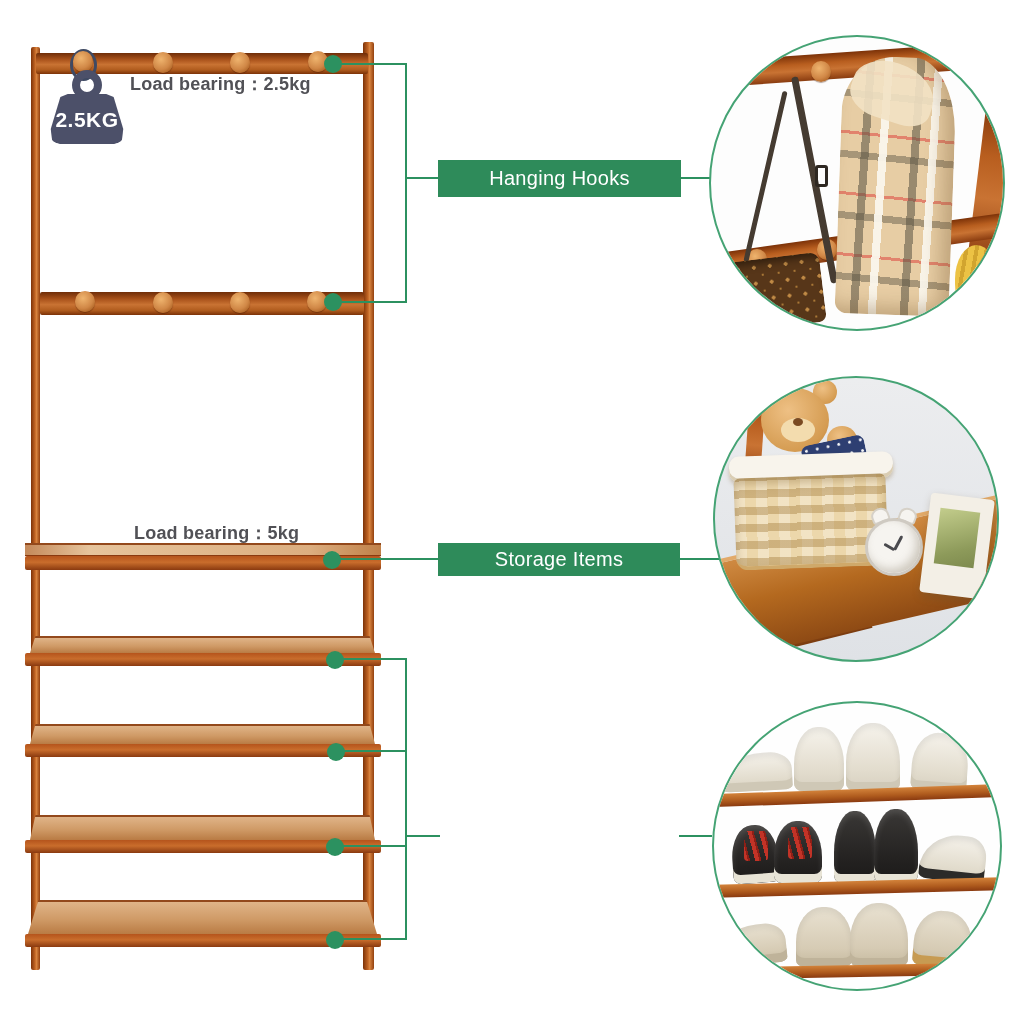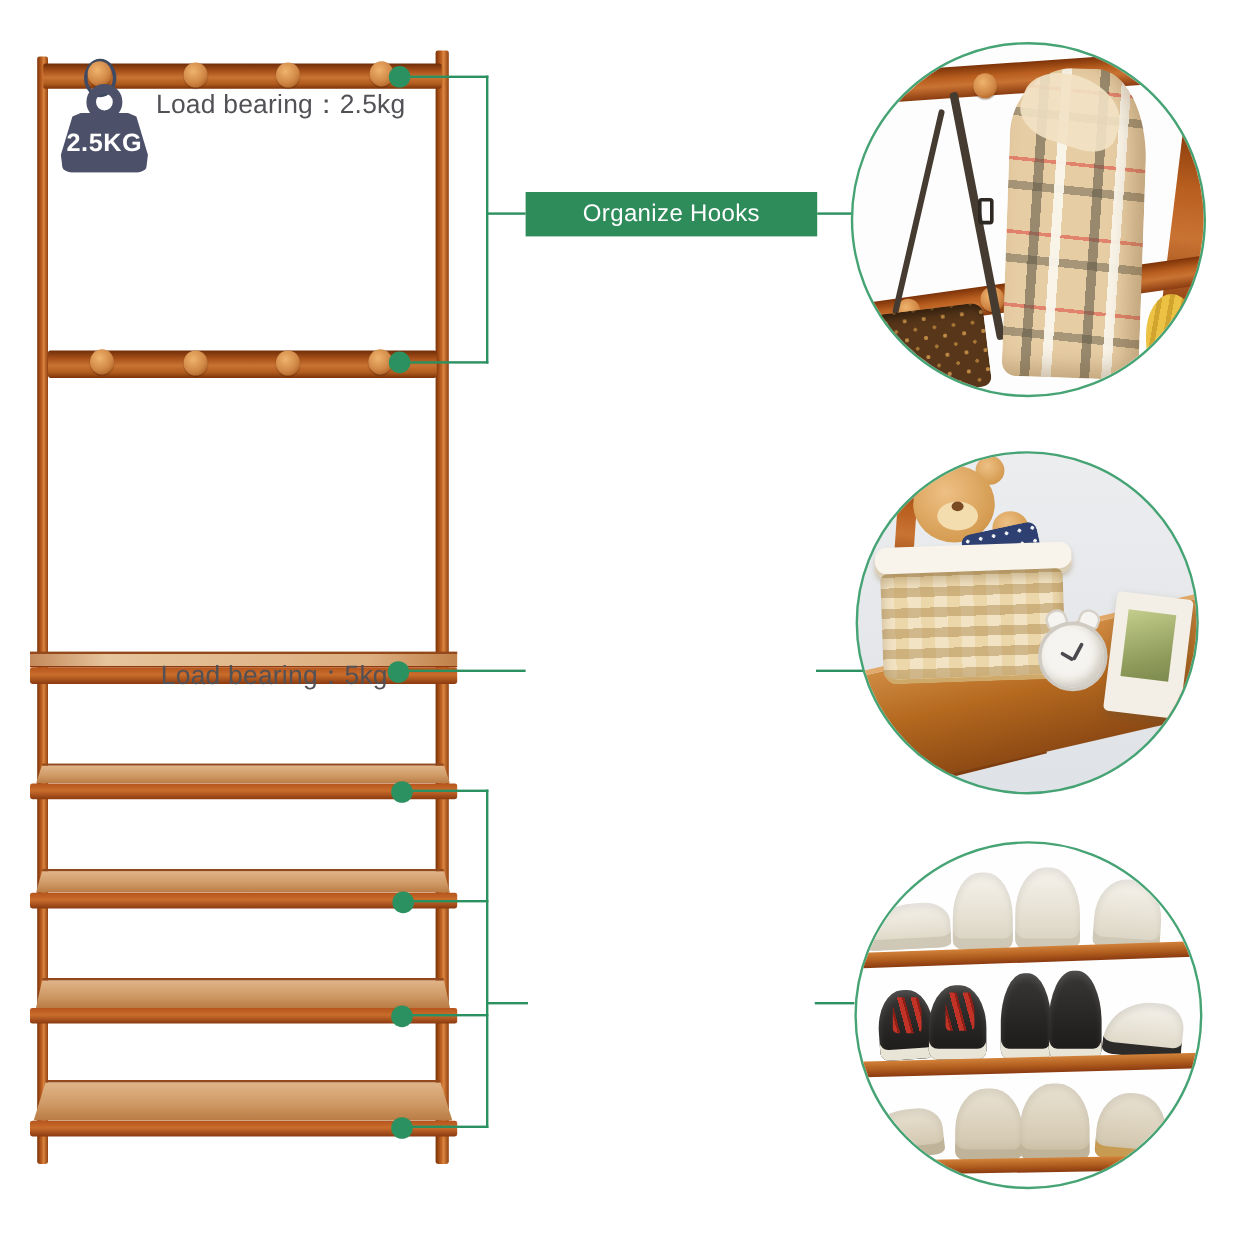--- a/index.html
+++ b/index.html
@@ -29,21 +29,21 @@
   .tabletop{position:absolute;background:linear-gradient(90deg,#c4895a,#e6c49c 18%,#dcae80 80%,#c08048);border-top:2px solid #93491c;border-bottom:1px solid #8a3a10;}
 
   
   .weight{position:absolute;}
   .weight .ring{position:absolute;border:8px solid var(--weight_slate);border-radius:50%;background:transparent;}
   .weight .wbody{position:absolute;background:var(--weight_slate);
      clip-path:polygon(24% 0,76% 0,86% 6%,99% 70%,97% 95%,88% 100%,12% 100%,3% 95%,1% 70%,14% 6%);
      border-radius:10px;}
   .weight .wlabel{position:absolute;width:100%;text-align:center;color:#fff;font-weight:bold;letter-spacing:.5px;}
 
-  .loadtext{position:absolute;color:var(--text_gray);font-size:22px;font-weight:normal;letter-spacing:.2px;}
+  .loadtext{position:absolute;color:var(--text_gray);font-size:18px;font-weight:bold;letter-spacing:.2px;}
 
   
   .gline{position:absolute;background:var(--line_green);}
   .gdot{position:absolute;width:18px;height:18px;border-radius:50%;background:var(--line_green);}
   .glabel{position:absolute;background:var(--label_green);color:#fff;display:flex;align-items:center;justify-content:center;
           font-size:20px;letter-spacing:.3px;}
 
   
   .pcircle{position:absolute;border-radius:50%;border:2px solid var(--circle_border_green);overflow:hidden;background:#fdfdfd;}
   .pcircle *{position:absolute;}
@@ -132,33 +132,34 @@
   <div class="surface" style="left:28px;top:900px;width:349px;height:34px;clip-path:polygon(3% 0,97% 0,100% 100%,0 100%);"></div>
   <div class="rail" style="left:25px;top:934px;width:356px;height:13px;"></div>
 
   <div class="weight" style="left:50px;top:70px;width:74px;height:74px;">
     <div class="ring" style="left:22px;top:0;width:30px;height:30px;"></div>
     <div class="wbody" style="left:0;top:24px;width:74px;height:50px;"></div>
     <div class="wlabel" style="top:38px;font-size:21px;">2.5KG</div>
   </div>
   <div class="loadtext" style="left:130px;top:72px;">Load bearing：2.5kg</div>
 
-  <div class="loadtext" style="left:134px;top:548px;">Load bearing：5kg</div>
+  <div class="loadtext" style="left:134px;top:521px;">Load bearing：5kg</div>
 
   <div class="gdot" style="left:324px;top:55px;"></div>
   <div class="gdot" style="left:324px;top:293px;"></div>
   <div class="gline" style="left:340px;top:63px;width:67px;height:2px;"></div>
   <div class="gline" style="left:341px;top:301px;width:66px;height:2px;"></div>
   <div class="gline" style="left:405px;top:63px;width:2px;height:240px;"></div>
   <div class="gline" style="left:406px;top:177px;width:32px;height:2px;"></div>
-  <div class="glabel" style="left:438px;top:160px;width:243px;height:37px;">Organize Hooks</div>
+  <div class="glabel" style="left:438px;top:160px;width:243px;height:37px;">Hanging Hooks</div>
   <div class="gline" style="left:681px;top:177px;width:30px;height:2px;"></div>
 
   <div class="gdot" style="left:323px;top:551px;"></div>
   <div class="gline" style="left:339px;top:558px;width:99px;height:2px;"></div>
+  <div class="glabel" style="left:438px;top:543px;width:242px;height:33px;">Storage Items</div>
   <div class="gline" style="left:680px;top:558px;width:45px;height:2px;"></div>
 
   <div class="gdot" style="left:326px;top:651px;"></div>
   <div class="gdot" style="left:327px;top:743px;"></div>
   <div class="gdot" style="left:326px;top:838px;"></div>
   <div class="gdot" style="left:326px;top:931px;"></div>
   <div class="gline" style="left:342px;top:658px;width:65px;height:2px;"></div>
   <div class="gline" style="left:343px;top:750px;width:64px;height:2px;"></div>
   <div class="gline" style="left:342px;top:845px;width:65px;height:2px;"></div>
   <div class="gline" style="left:342px;top:938px;width:65px;height:2px;"></div>

